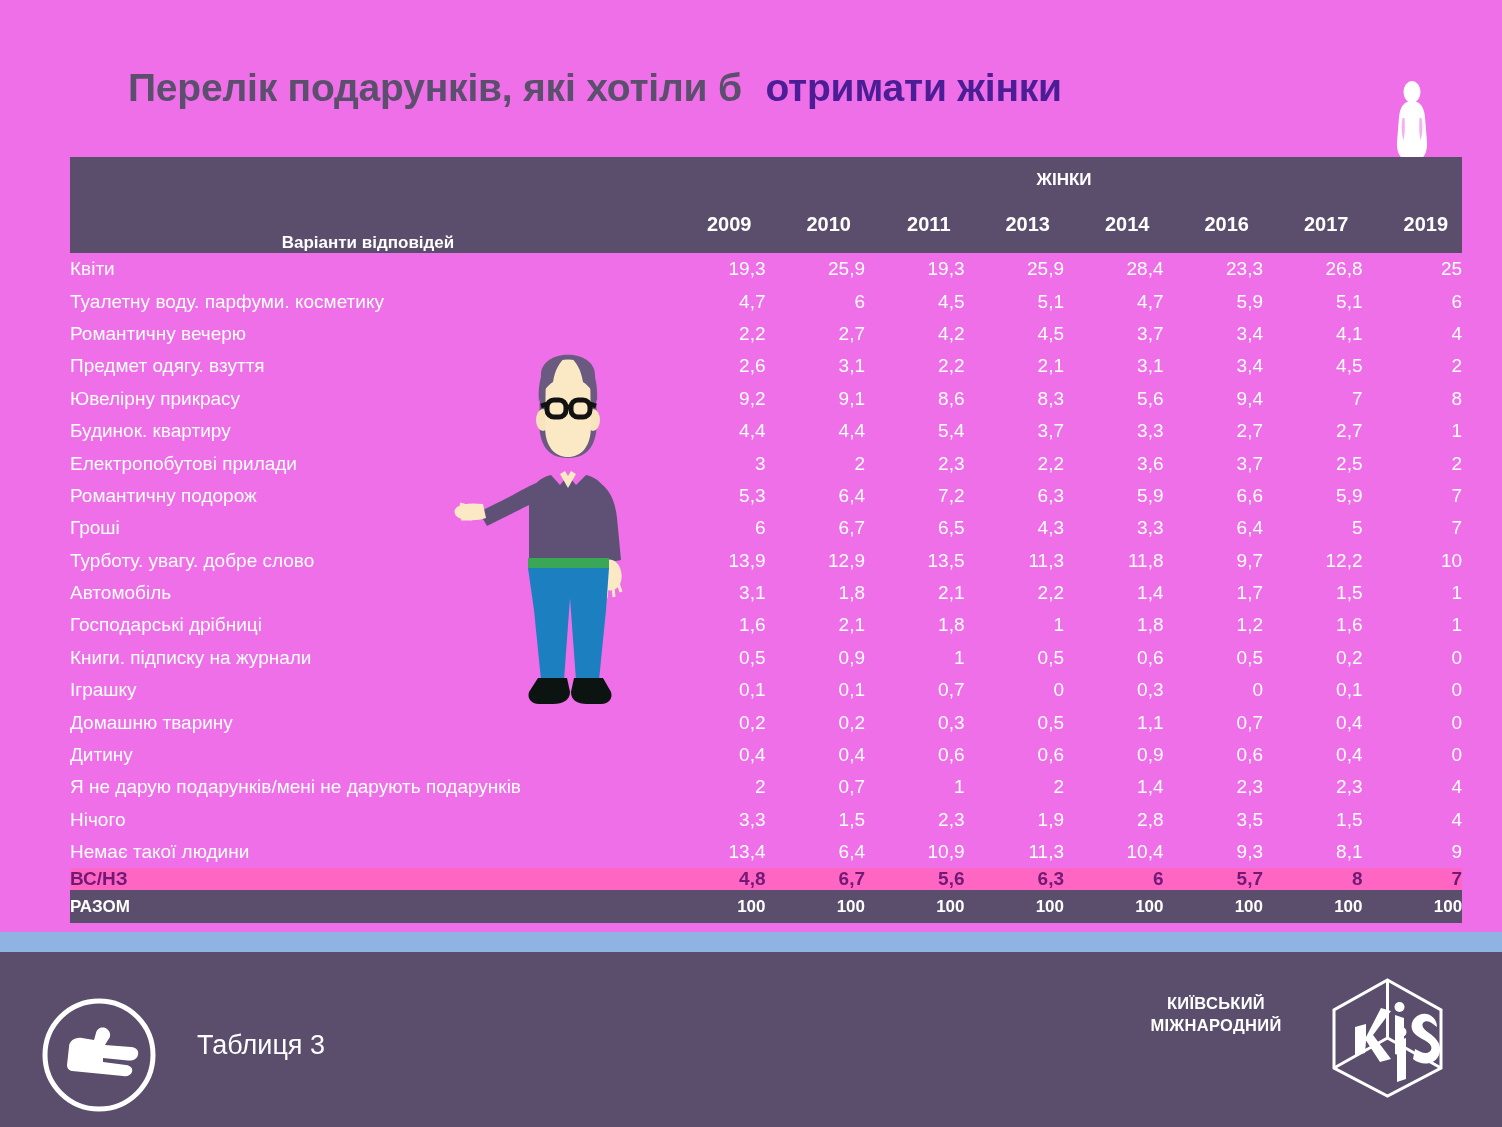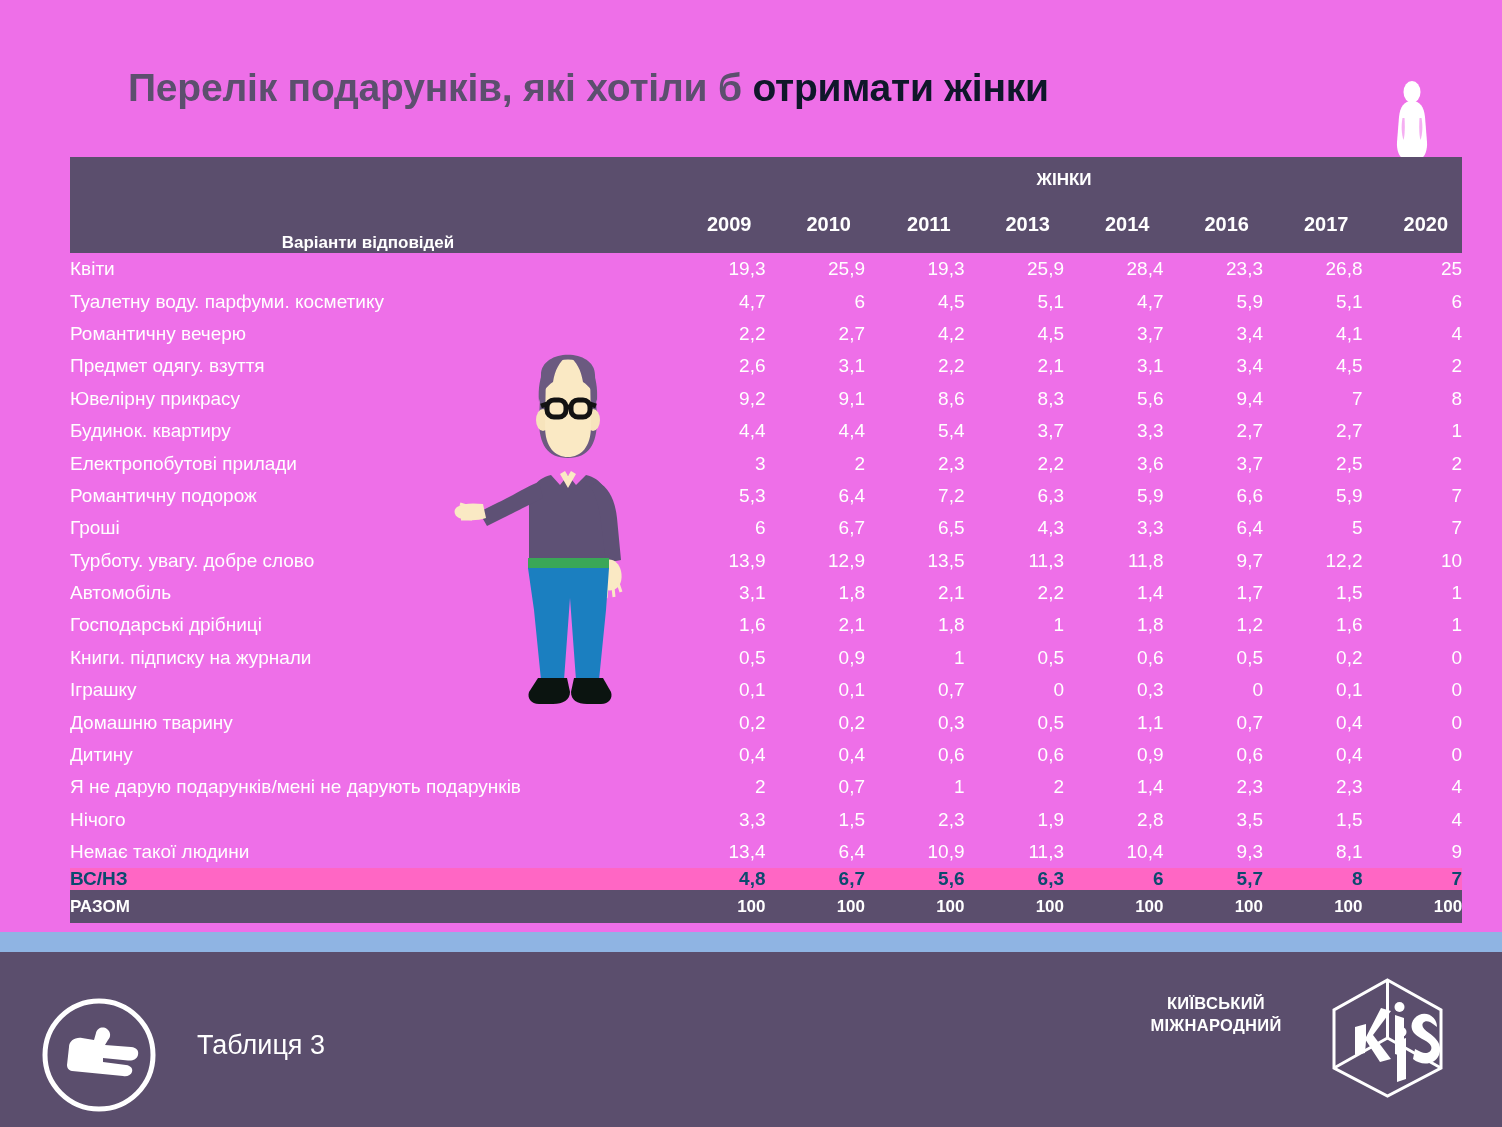--- a/index.html
+++ b/index.html
@@ -15,21 +15,21 @@
   #title{
     position:absolute;
     left:128px; top:66px;
     width:1250px;
     font-size:39px;
     font-weight:bold;
     letter-spacing:-0.2px;
     white-space:nowrap;
   }
   #title .t-dark{color:#5c4f6e;}
-  #title .t-light{color:#0f172a;}
+  #title .t-light{color:#4c1d95;margin-left:13px;}
 
   
   #woman-silhouette{
     position:absolute;
     left:1384px; top:80px;
     width:56px; height:130px;
   }
 
   
   #table-wrap{
@@ -82,21 +82,21 @@
     padding-left:4px;
     font-weight:normal;
   }
   #data-table tbody td.num{
     text-align:right;
     padding-right:14px;
   }
 
   #data-table tbody tr.row-vcnz td{
     background:#ff66c4;
-    color:#0c4a6e;
+    color:#701a75;
     font-weight:bold;
     height:19px;
     font-size:19px;
     margin-left:36px;
   }
   #data-table tbody tr.row-total td{
     background:#5b4e6d;
     color:#ffffff;
     font-weight:bold;
     height:33px;
@@ -196,21 +196,21 @@
         <th colspan="8">ЖІНКИ</th>
       </tr>
       <tr class="hdr-years">
         <th>2009</th>
         <th>2010</th>
         <th>2011</th>
         <th>2013</th>
         <th>2014</th>
         <th>2016</th>
         <th>2017</th>
-        <th>2020</th>
+        <th>2019</th>
       </tr>
     </thead>
     <tbody id="table-body">
         <tr class="data-row">
           <td class="lbl">Квіти</td>
           <td class="num">19,3</td>
           <td class="num">25,9</td>
           <td class="num">19,3</td>
           <td class="num">25,9</td>
           <td class="num">28,4</td>

